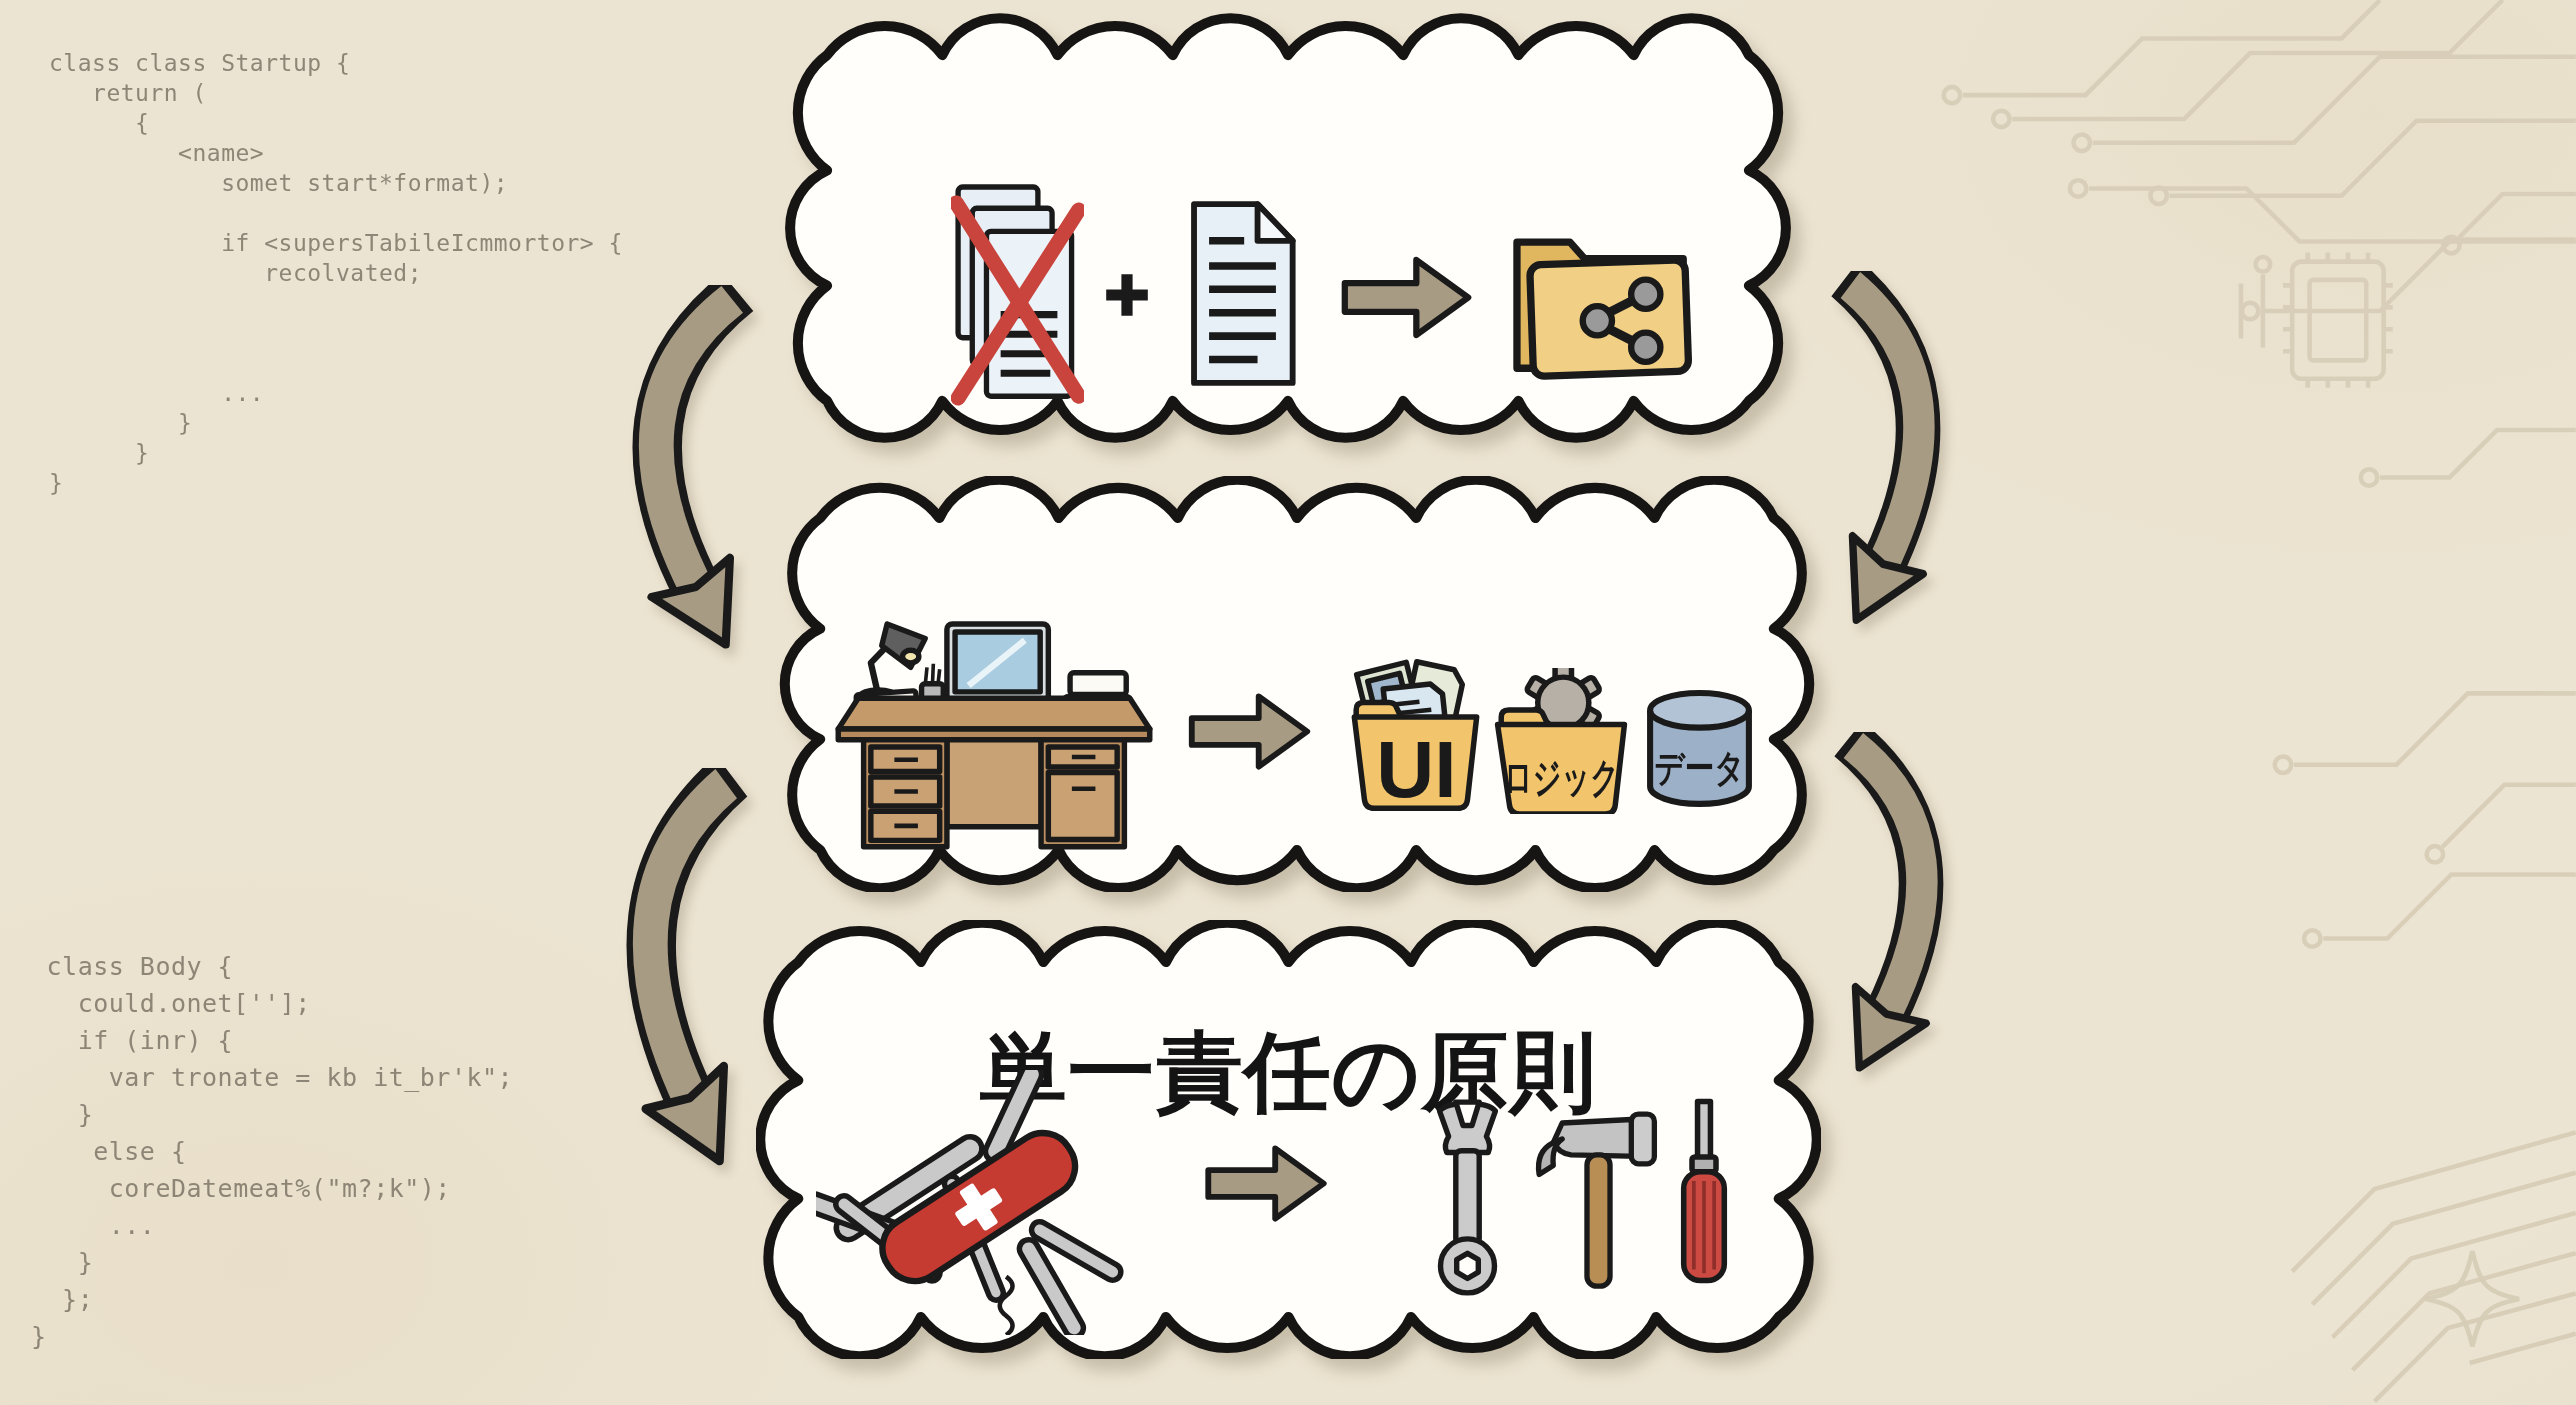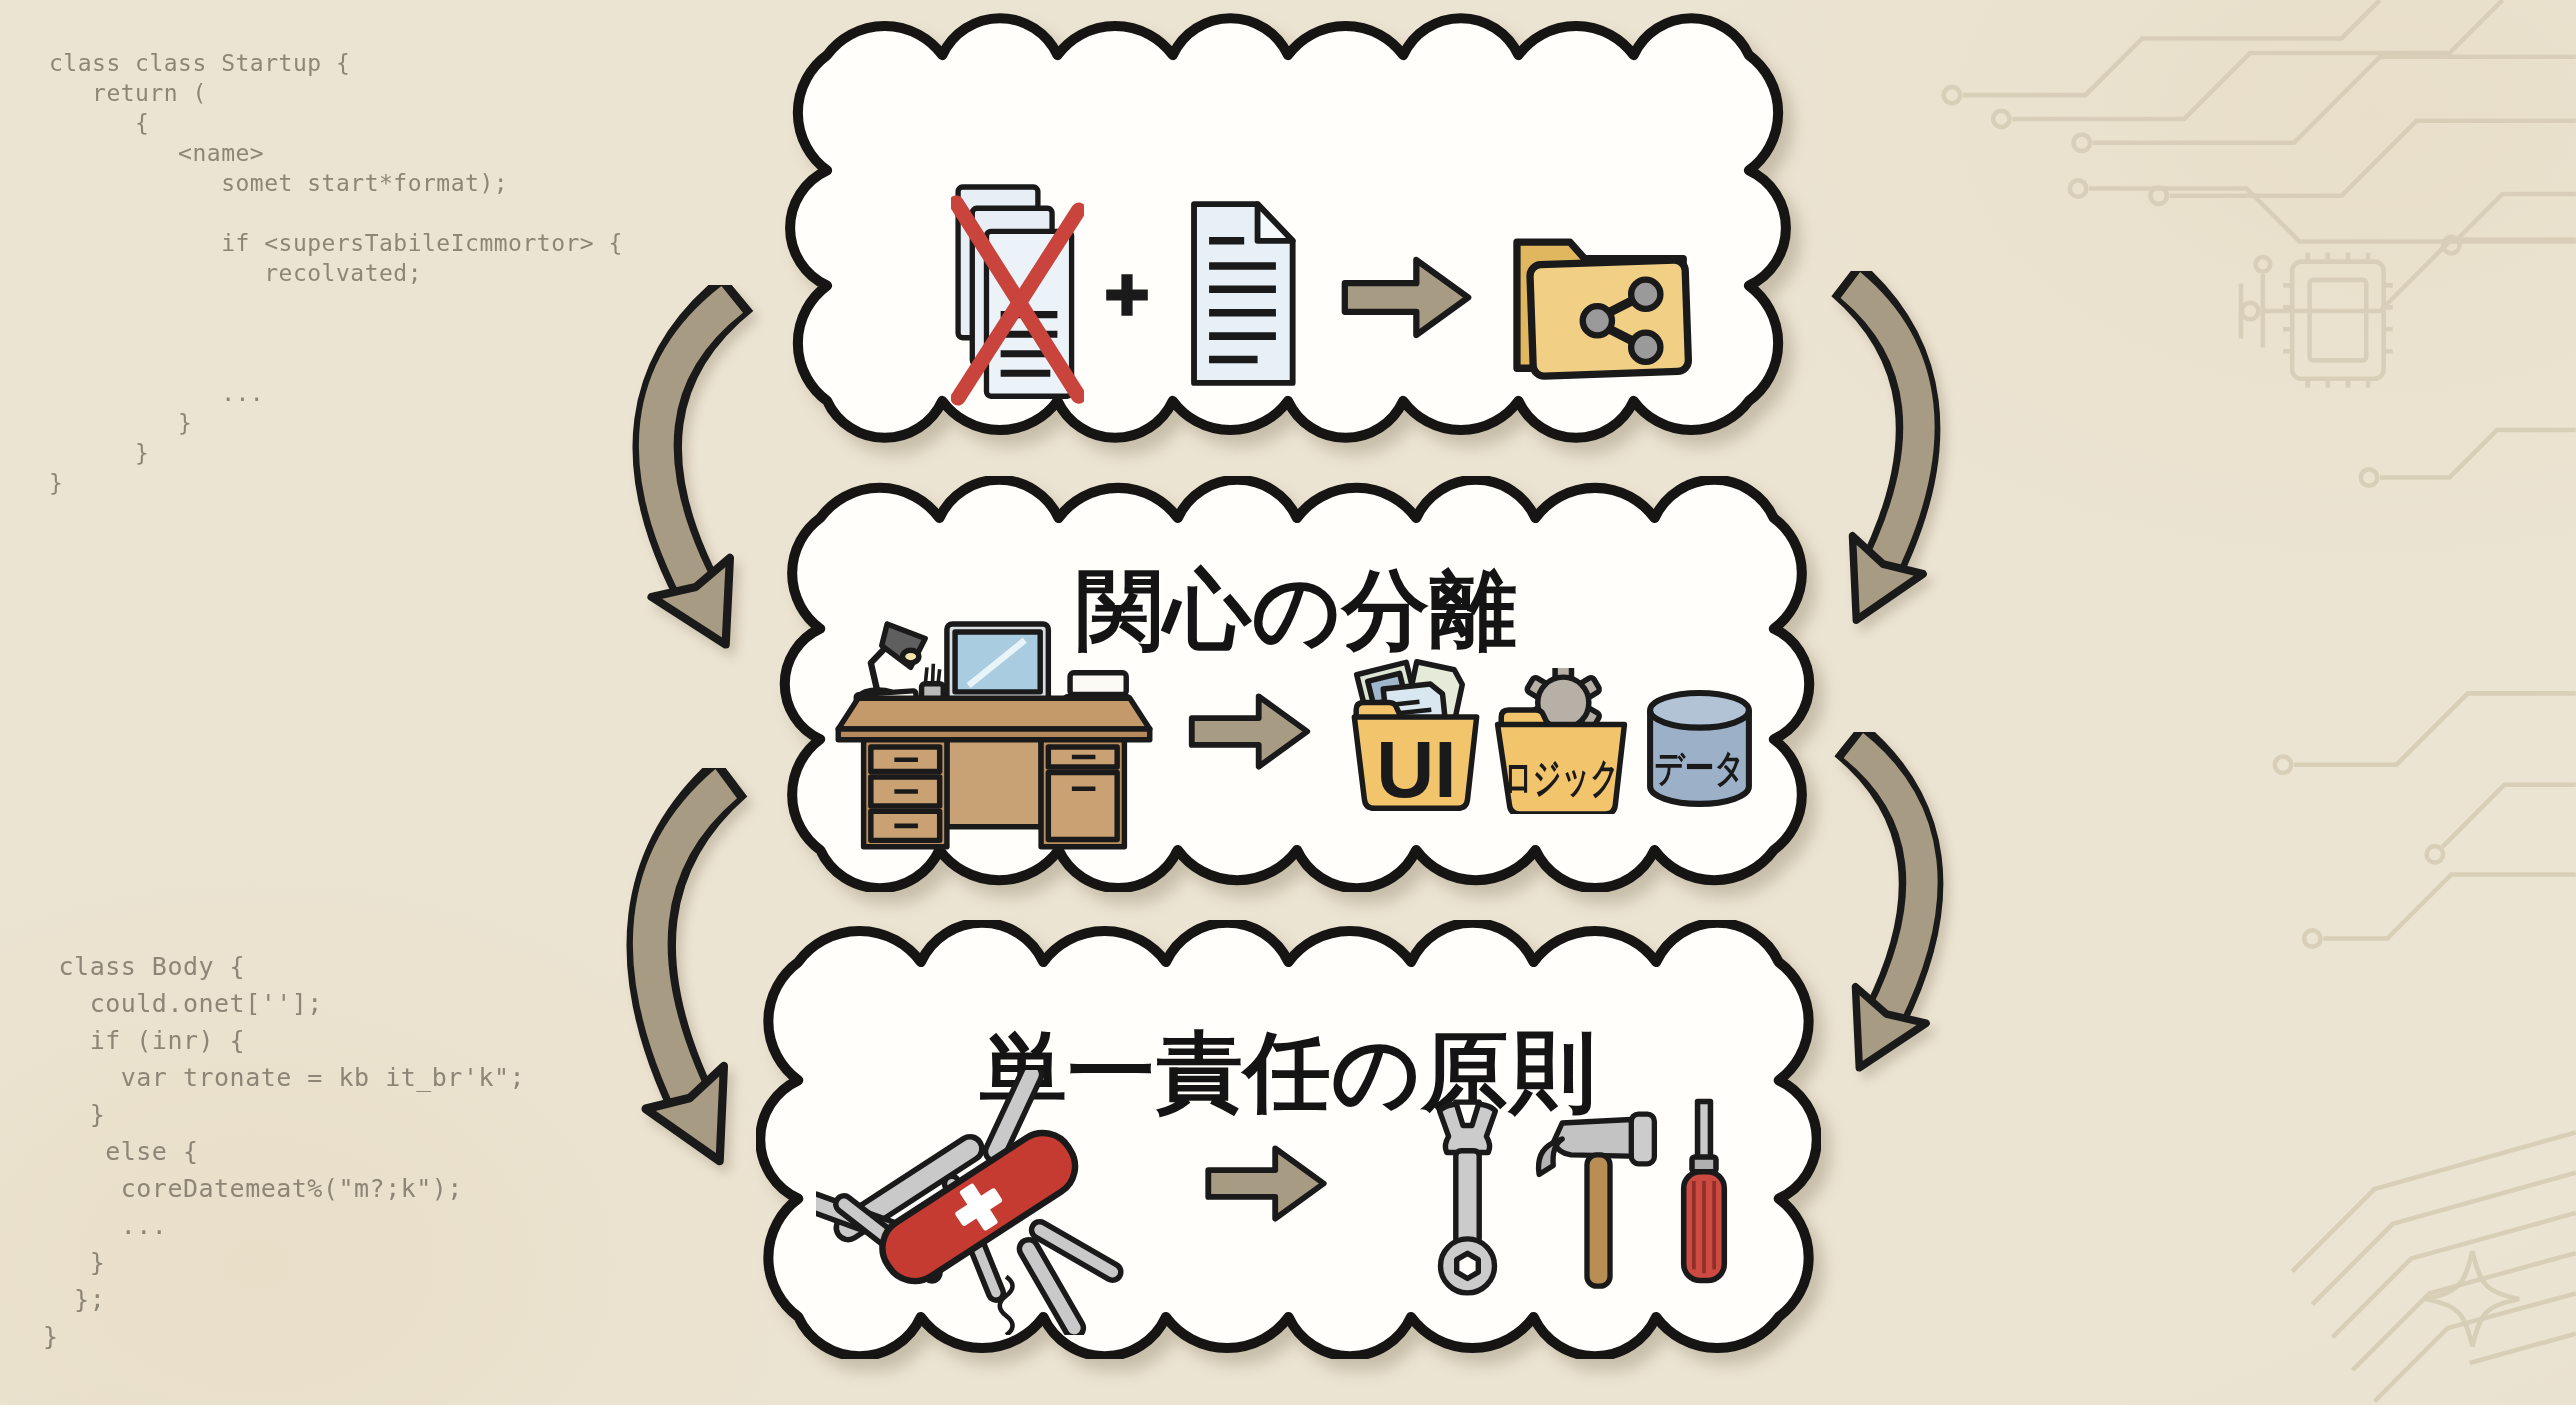--- a/index.html
+++ b/index.html
@@ -7,21 +7,21 @@
     background:
       radial-gradient(823px 595px at 10% 90%, rgba(220,202,168,.22), transparent 70%),
       radial-gradient(1006px 686px at 92% 8%, rgba(219,204,175,.22), transparent 70%),
       #ece4d2;
     font-family:"Liberation Sans",sans-serif;}
   .stage::after{content:"";position:absolute;inset:0;pointer-events:none;
     background:radial-gradient(130% 130% at 45% 38%, rgba(255,255,255,0) 55%, rgba(190,176,148,.22) 100%);}
   pre.bgcode{position:absolute;margin:0;white-space:pre;color:rgba(124,116,102,.85);
     font-family:"DejaVu Sans Mono",monospace;letter-spacing:0.5px;z-index:1;}
   #code-top{left:49px;top:48px;font-size:23px;line-height:30px;}
-  #code-bottom{left:31px;top:948px;font-size:25px;line-height:37px;margin-left:12px;}
+  #code-bottom{left:31px;top:948px;font-size:25px;line-height:37px;}
   svg.circuit{position:absolute;top:0;right:0;z-index:0;}
   .circuit path,.circuit rect,.circuit circle{stroke:#d7cdb7;stroke-width:5;fill:none;}
   .flow-arrow{position:absolute;z-index:2;filter:drop-shadow(6.4px 8.2px 5.5px rgba(140,128,105,.35));}
   .cloud{position:absolute;z-index:3;filter:drop-shadow(10px 12px 7.3px rgba(140,128,105,.38));}
   .cloud > svg.shape{position:absolute;left:0;top:0;}
   .cloud-title{position:absolute;width:100%;text-align:center;margin:0;color:#141414;
     font-weight:900;letter-spacing:0.9px;line-height:1;z-index:2;}
   #cloud1 .cloud-title{top:57px;font-size:93px;}
   #cloud2 .cloud-title{top:90px;font-size:87px;}
   #cloud3 .cloud-title{top:108px;font-size:87px;}
@@ -180,21 +180,20 @@
         <circle cx="153" cy="93" r="16" fill="#9a9a9a" stroke-width="7"></circle>
         <circle cx="153" cy="151" r="16" fill="#9a9a9a" stroke-width="7"></circle>
       </g>
     </svg>
   </section>
 
   <section id="cloud2" class="cloud" style="left:778px;top:476px;width:1038px;height:416px">
     <svg class="shape" width="1038" height="416" viewBox="0 0 1135 455">
         <path fill="#fffefb" stroke="#171513" stroke-width="11" stroke-linejoin="round" d="M 46 46 A 80.8 80.8 0 0 1 176.4 46.0 A 71.7 71.7 0 0 1 306.8 46.0 A 80.8 80.8 0 0 1 437.1 46.0 A 71.7 71.7 0 0 1 567.5 46.0 A 80.8 80.8 0 0 1 697.9 46.0 A 71.7 71.7 0 0 1 828.3 46.0 A 80.8 80.8 0 0 1 958.6 46.0 A 71.7 71.7 0 0 1 1089.0 46.0 A 75.0 75.0 0 0 1 1089.0 167.0 A 66.6 66.6 0 0 1 1089.0 288.0 A 75.0 75.0 0 0 1 1089.0 409.0 A 80.8 80.8 0 0 1 958.6 409.0 A 71.7 71.7 0 0 1 828.3 409.0 A 80.8 80.8 0 0 1 697.9 409.0 A 71.7 71.7 0 0 1 567.5 409.0 A 80.8 80.8 0 0 1 437.1 409.0 A 71.7 71.7 0 0 1 306.8 409.0 A 80.8 80.8 0 0 1 176.4 409.0 A 71.7 71.7 0 0 1 46.0 409.0 A 75.0 75.0 0 0 1 46.0 288.0 A 66.6 66.6 0 0 1 46.0 167.0 A 75.0 75.0 0 0 1 46.0 46.0 Z"></path>
       </svg>
-    <h2 class="cloud-title">関心の分離</h2>
 
     <svg class="icon" style="left:53px;top:135px" width="326" height="245" viewBox="0 0 360 270">
       <g stroke="#1a1a1a" stroke-width="6" stroke-linejoin="round">
         <path d="M52 92 L44 57 L70 30" fill="none" stroke-width="7"></path>
         <polygon points="62,14 104,30 88,62 56,38" fill="#5f5f5f"></polygon>
         <ellipse cx="88" cy="50" rx="9" ry="7" fill="#f2e6ae"></ellipse>
         <ellipse cx="52" cy="94" rx="20" ry="7" fill="#6a6a6a"></ellipse>
         <rect x="128" y="14" width="112" height="86" rx="6" fill="#d9dee1"></rect>
         <rect x="137" y="23" width="94" height="66" fill="#aacce0"></rect>
         <path d="M152 82 L214 32" stroke="#e9f4f9" stroke-width="7" fill="none"></path>

